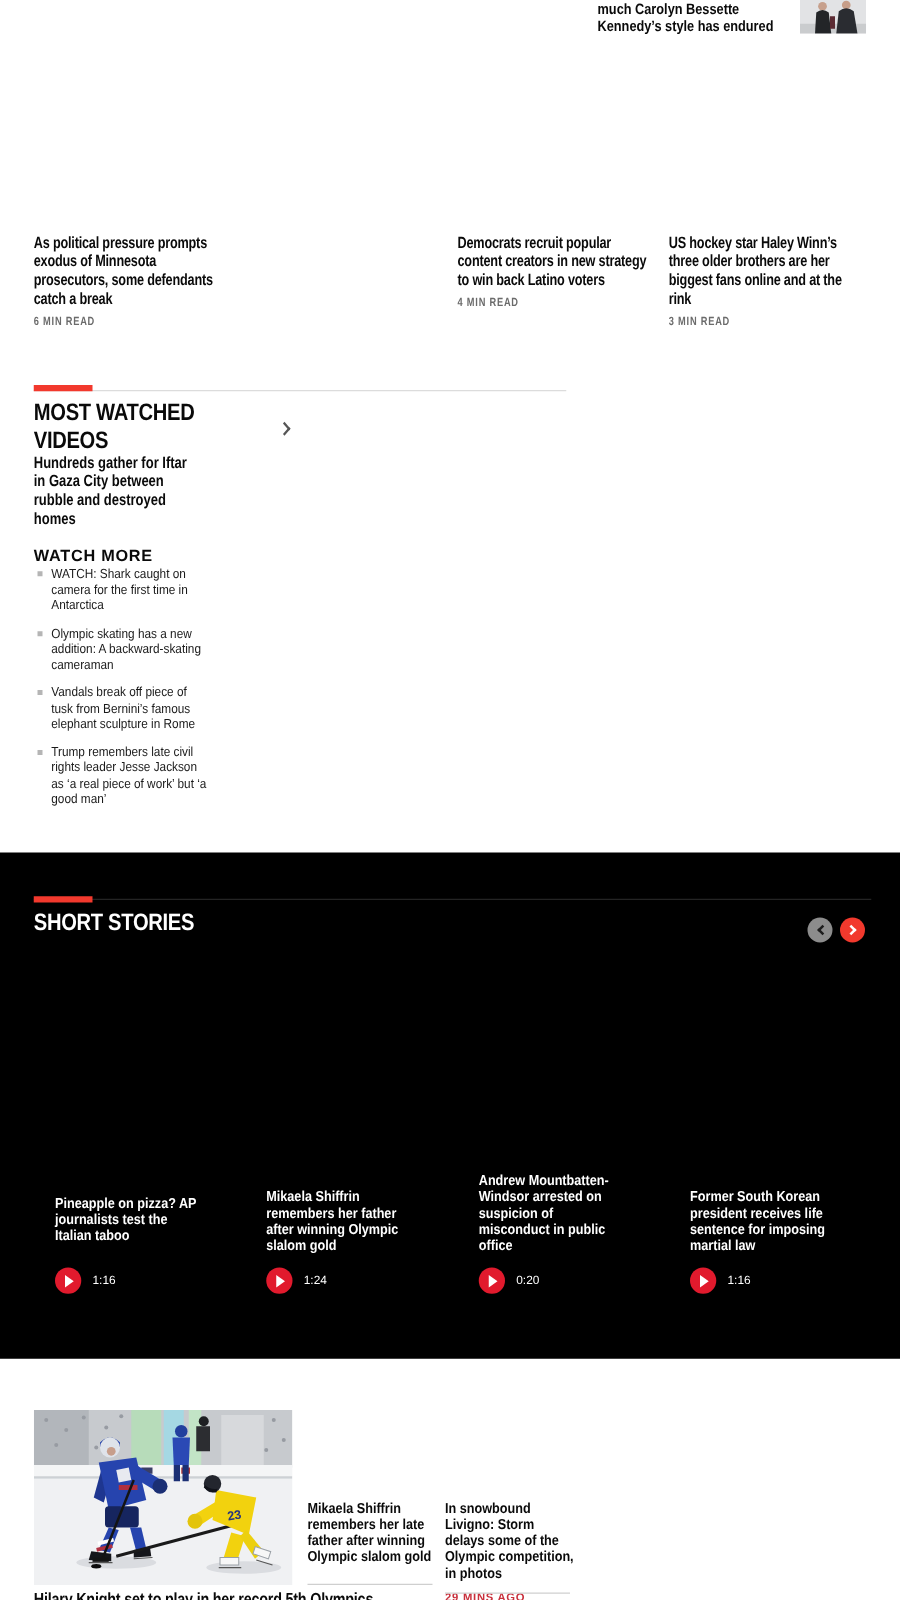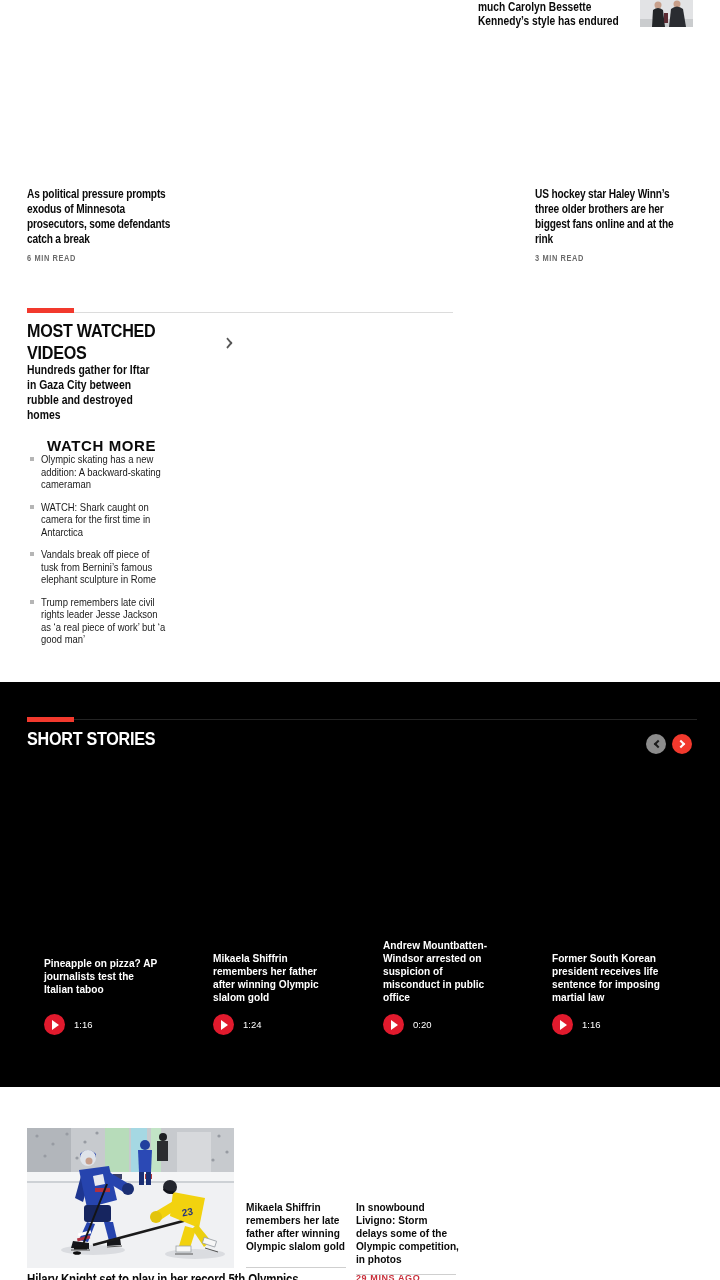--- a/index.html
+++ b/index.html
@@ -20,21 +20,21 @@
   .s80{transform:scaleX(.80);width:168px;}
   .s85{transform:scaleX(.85);}
   .s88{transform:scaleX(.88);width:135px;}
   .hl{font-weight:bold;color:var(--ink);font-size:13px;line-height:15px;letter-spacing:-.2px;cursor:pointer;}
   .meta{font-weight:bold;color:var(--meta);font-size:9.5px;letter-spacing:.8px;margin-top:6px;}
   .sect-title{font-weight:bold;font-size:19px;letter-spacing:-.3px;color:var(--ink);display:flex;align-items:center;gap:10px;width:240px;}
   .chev{width:8px;height:8px;border-top:2px solid #555;border-right:2px solid #555;transform:rotate(45deg);margin-top:1px;}
   .bar{height:5px;background:var(--red);}
   .thinline{height:1px;background:var(--line);}
   .feat{font-weight:bold;color:var(--ink);font-size:13px;line-height:15px;cursor:pointer;}
-  .wm-label{font-weight:bold;font-size:15px;letter-spacing:.6px;color:var(--ink);margin-left:20px;}
+  .wm-label{font-weight:bold;font-size:13px;letter-spacing:.6px;color:var(--ink);}
   .wm-item{display:flex;margin-bottom:10px;cursor:pointer;}
   .bullet{width:4px;height:4px;background:#b5b5b5;margin:4px 7px 0 3px;flex:none;}
   .wm-text{font-size:10.5px;line-height:12.5px;color:#1a1a1a;transform:scaleX(.9);transform-origin:0 0;width:142px;display:block;}
   .black-band{position:absolute;left:0;top:682px;width:720px;height:405px;background:#000;}
   .ss-title{font-weight:bold;font-size:19px;letter-spacing:-.3px;color:#fff;width:220px;}
   .circ{width:20px;height:20px;border-radius:50%;display:flex;align-items:center;justify-content:center;cursor:pointer;}
   .circ-prev{background:#8c8c8c;}
   .circ-next{background:var(--red);}
   .cchev{width:6px;height:6px;border-top:2px solid;border-right:2px solid;}
   .cchev.left{border-color:#1d1d1d;transform:rotate(-135deg);margin-left:3px;}
@@ -71,20 +71,26 @@
       <rect x="24" y="13" width="4" height="10" fill="#5c2b33"></rect>
     </svg>
   </div>
 
   <div class="abs" style="left:27px;top:186px;">
     <div class="cond s78">
       <div class="hl">As political pressure prompts exodus of Minnesota prosecutors, some defendants catch a break</div>
       <div class="meta">6 MIN READ</div>
     </div>
   </div>
+  <div class="abs" style="left:366px;top:186px;">
+    <div class="cond s78">
+      <div class="hl">Democrats recruit popular content creators in new strategy to win back Latino voters</div>
+      <div class="meta">4 MIN READ</div>
+    </div>
+  </div>
   <div class="abs" style="left:535px;top:186px;">
     <div class="cond s78">
       <div class="hl">US hockey star Haley Winn’s three older brothers are her biggest fans online and at the rink</div>
       <div class="meta">3 MIN READ</div>
     </div>
   </div>
 
   <div class="abs thinline" style="left:27px;top:312px;width:426px;"></div>
   <div class="abs bar" style="left:27px;top:308px;width:47px;"></div>
   <div class="abs" style="left:27px;top:320px;">
@@ -96,25 +102,25 @@
 
   <div class="abs" style="left:27px;top:362px;">
     <div class="cond s80 feat">Hundreds gather for Iftar in Gaza City between rubble and destroyed homes</div>
   </div>
 
   <div class="abs wm-label" style="left:27px;top:437px;">WATCH MORE</div>
 
   <div class="abs" style="left:27px;top:453px;width:155px;">
     <div class="wm-item">
       <span class="bullet"></span>
+      <span class="wm-text">WATCH: Shark caught on camera for the first time in Antarctica</span>
+    </div>
+    <div class="wm-item">
+      <span class="bullet"></span>
       <span class="wm-text">Olympic skating has a new addition: A backward-skating cameraman</span>
-    </div>
-    <div class="wm-item">
-      <span class="bullet"></span>
-      <span class="wm-text">WATCH: Shark caught on camera for the first time in Antarctica</span>
     </div>
     <div class="wm-item">
       <span class="bullet"></span>
       <span class="wm-text">Vandals break off piece of tusk from Bernini’s famous elephant sculpture in Rome</span>
     </div>
     <div class="wm-item">
       <span class="bullet"></span>
       <span class="wm-text">Trump remembers late civil rights leader Jesse Jackson as ‘a real piece of work’ but ‘a good man’</span>
     </div>
   </div>

